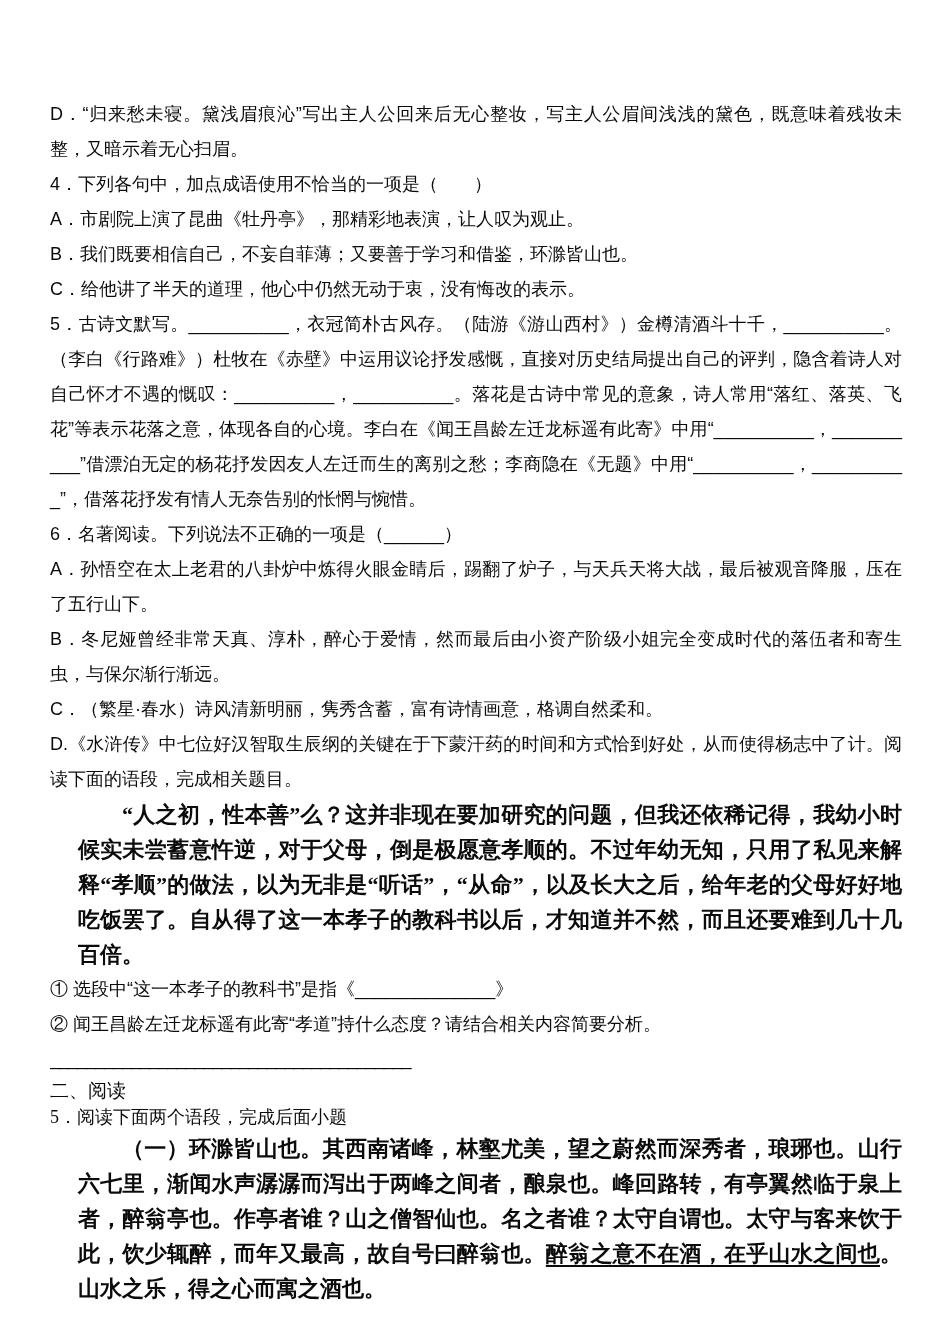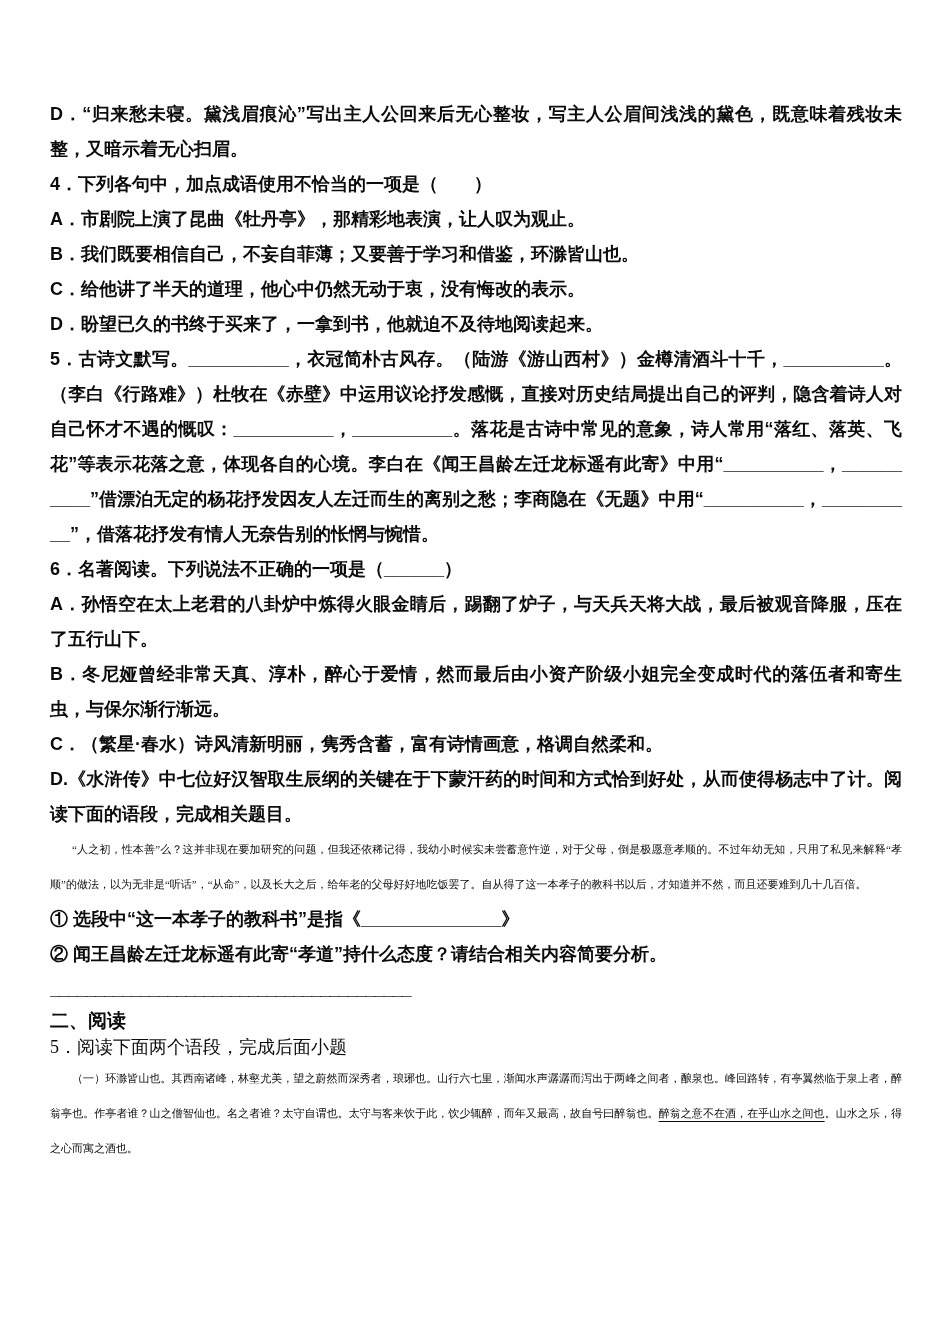--- a/index.html
+++ b/index.html
@@ -19,27 +19,28 @@
   }
   .line {
     margin: 0;
     font-size: 18px;
     line-height: 35px;
     text-align: justify;
     word-break: break-all;
   }
   .hei {
     font-family: "Liberation Sans", sans-serif;
-    font-weight: 700;
+    font-weight: 400;
   }
   .kai {
     font-family: "Liberation Serif", serif;
-    font-weight: 400;
-    font-size: 11px;
+    font-weight: 700;
+    font-size: 22px;
     text-indent: 2em;
+    margin-left: 28px;
   }
   .song {
     font-family: "Liberation Serif", serif;
     font-weight: 400;
   }
   .tight {
     line-height: 27px;
   }
   .answer-line {
     letter-spacing: -1px;
@@ -58,21 +59,20 @@
 <body>
 
 <div class="page">
 
   <p class="line hei">D．“归来愁未寝。黛浅眉痕沁”写出主人公回来后无心整妆，写主人公眉间浅浅的黛色，既意味着残妆未整，又暗示着无心扫眉。</p>
 
   <p class="line hei">4．下列各句中，加点成语使用不恰当的一项是（　　）</p>
   <p class="line hei">A．市剧院上演了昆曲《牡丹亭》，那精彩地表演，让人叹为观止。</p>
   <p class="line hei">B．我们既要相信自己，不妄自菲薄；又要善于学习和借鉴，环滁皆山也。</p>
   <p class="line hei">C．给他讲了半天的道理，他心中仍然无动于衷，没有悔改的表示。</p>
-  <p class="line hei">D．盼望已久的书终于买来了，一拿到书，他就迫不及待地阅读起来。</p>
 
   <p class="line hei">5．古诗文默写。__________，衣冠简朴古风存。（陆游《游山西村》）金樽清酒斗十千，__________。（李白《行路难》）杜牧在《赤壁》中运用议论抒发感慨，直接对历史结局提出自己的评判，隐含着诗人对自己怀才不遇的慨叹：__________，__________。落花是古诗中常见的意象，诗人常用“落红、落英、飞花”等表示花落之意，体现各自的心境。李白在《闻王昌龄左迁龙标遥有此寄》中用“__________，__________”借漂泊无定的杨花抒发因友人左迁而生的离别之愁；李商隐在《无题》中用“__________，__________”，借落花抒发有情人无奈告别的怅惘与惋惜。</p>
 
   <p class="line hei">6．名著阅读。下列说法不正确的一项是（______）</p>
   <p class="line hei">A．孙悟空在太上老君的八卦炉中炼得火眼金睛后，踢翻了炉子，与天兵天将大战，最后被观音降服，压在了五行山下。</p>
   <p class="line hei">B．冬尼娅曾经非常天真、淳朴，醉心于爱情，然而最后由小资产阶级小姐完全变成时代的落伍者和寄生虫，与保尔渐行渐远。</p>
   <p class="line hei">C．（繁星·春水）诗风清新明丽，隽秀含蓄，富有诗情画意，格调自然柔和。</p>
   <p class="line hei"><span>D.《水浒传》中七位好汉智取生辰纲的关键在于下蒙汗药的时间和方式恰到好处，从而使得杨志中了计。</span><span>阅读下面的语段，完成相关题目。</span></p>
 
   <p class="line kai">“人之初，性本善”么？这并非现在要加研究的问题，但我还依稀记得，我幼小时候实未尝蓄意忤逆，对于父母，倒是极愿意孝顺的。不过年幼无知，只用了私见来解释“孝顺”的做法，以为无非是“听话”，“从命”，以及长大之后，给年老的父母好好地吃饭罢了。自从得了这一本孝子的教科书以后，才知道并不然，而且还要难到几十几百倍。</p>

